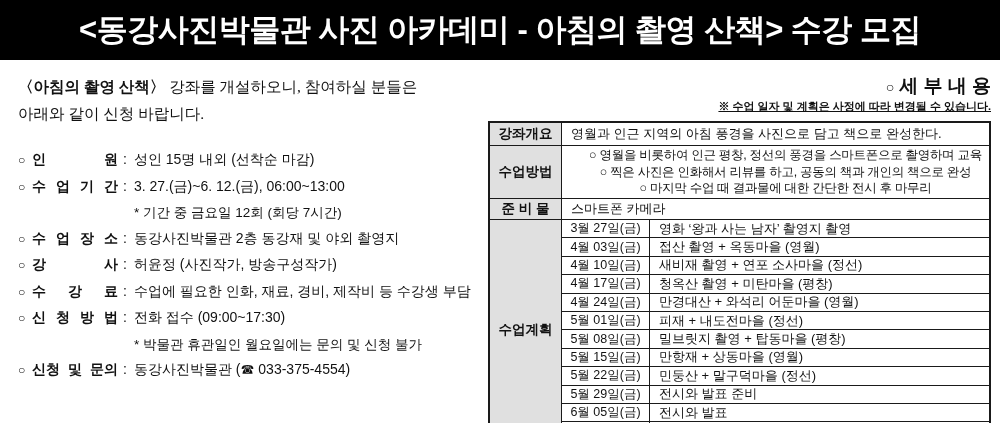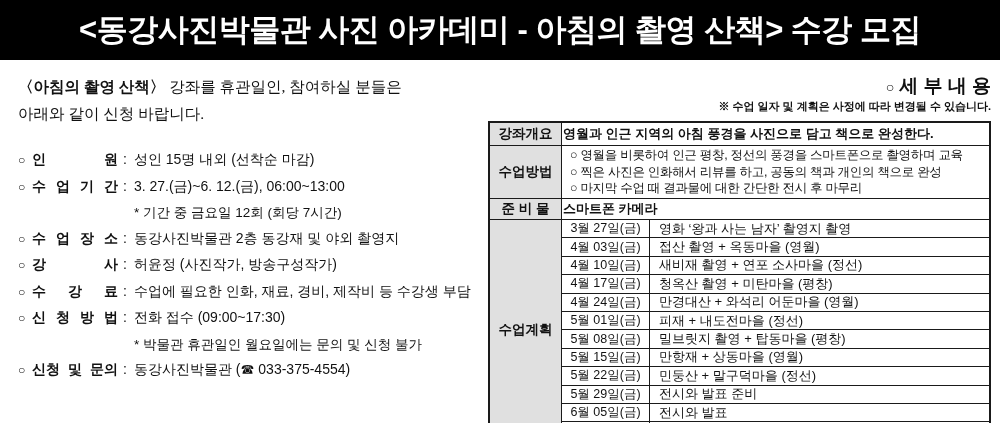--- a/index.html
+++ b/index.html
@@ -24,48 +24,48 @@
   .info-row{display:flex; align-items:baseline; line-height:25.5px; white-space:nowrap; font-size:14px;}
   .bullet{width:14px; flex:none; font-size:12px;}
   .ilabel{width:86px; flex:none; font-weight:700; font-size:14px; text-align:justify; text-align-last:justify;}
   .icolon{margin:0 7px 0 5px;}
   .ivalue{font-size:14px;}
   .info-note{line-height:25.5px; margin-left:116px; font-size:13.5px; white-space:nowrap;}
   
   .details-header{display:flex; justify-content:space-between; align-items:flex-end; margin-bottom:5px;flex-direction:column;}
   .details-title{font-weight:700; font-size:19px; white-space:nowrap;}
   .details-title .bullet2{font-size:14px; margin-right:5px; font-weight:400;}
-  .details-note{font-weight:700; font-size:11px; padding-bottom:2px; white-space:nowrap;}
+  .details-note{font-weight:700; font-size:11px; padding-bottom:2px; white-space:nowrap;text-decoration:underline;}
   
   .tbl{display:grid; grid-template-columns:72px 88px 1fr;
        grid-template-rows:23px 53px 21px repeat(12,18.4px);
        border:2px solid var(--bd); width:100%;}
   .c{border-right:1px solid var(--bd); border-bottom:1px solid var(--bd);
      display:flex; align-items:center; font-size:13px; overflow:hidden; white-space:nowrap;}
   .c.head{background:var(--grey); justify-content:center; font-weight:700; font-size:13.5px;}
   .c.span2{grid-column:2 / 4; border-right:none;}
-  .c.pad{padding-left:1px;font-weight:bold;}
-  .c.method-cell{flex-direction:column; align-items:flex-start; justify-content:center; padding-left:8px;}
+  .c.pad{padding-left:9px;}
+  .c.method-cell{flex-direction:column; align-items:center; justify-content:center; padding-left:20px;}
   .method-line{line-height:16.4px; font-size:12.5px; letter-spacing:-0.3px; white-space:nowrap;}
   .c.plan-head{grid-column:1; grid-row:4 / span 12;}
   .c.date{justify-content:center; font-size:12.5px;}
   .c.act{padding-left:9px; border-right:none;}
 </style>
 </head>
 <body>
 
 <div class="title-bar">
   <span class="title-text">&lt;동강사진박물관 사진 아카데미 - 아침의 촬영 산책&gt; 수강 모집</span>
 </div>
 
 <div class="content">
 
   <div class="left">
     <p class="intro">
-      <span class="iline"><b>〈아침의 촬영 산책〉</b><span> 강좌를 휴관일인, 참여하실 분들은</span></span>
+      <span class="iline"><b>〈아침의 촬영 산책〉</b><span> 강좌를 개설하오니, 참여하실 분들은</span></span>
       <span class="iline">아래와 같이 신청 바랍니다.</span>
     </p>
 
     <div class="info-list">
 
         <div class="info-row">
           <span class="bullet">○</span>
           <span class="ilabel">인 원</span>
           <span class="icolon">:</span>
           <span class="ivalue">성인 15명 내외 (선착순 마감)</span>

